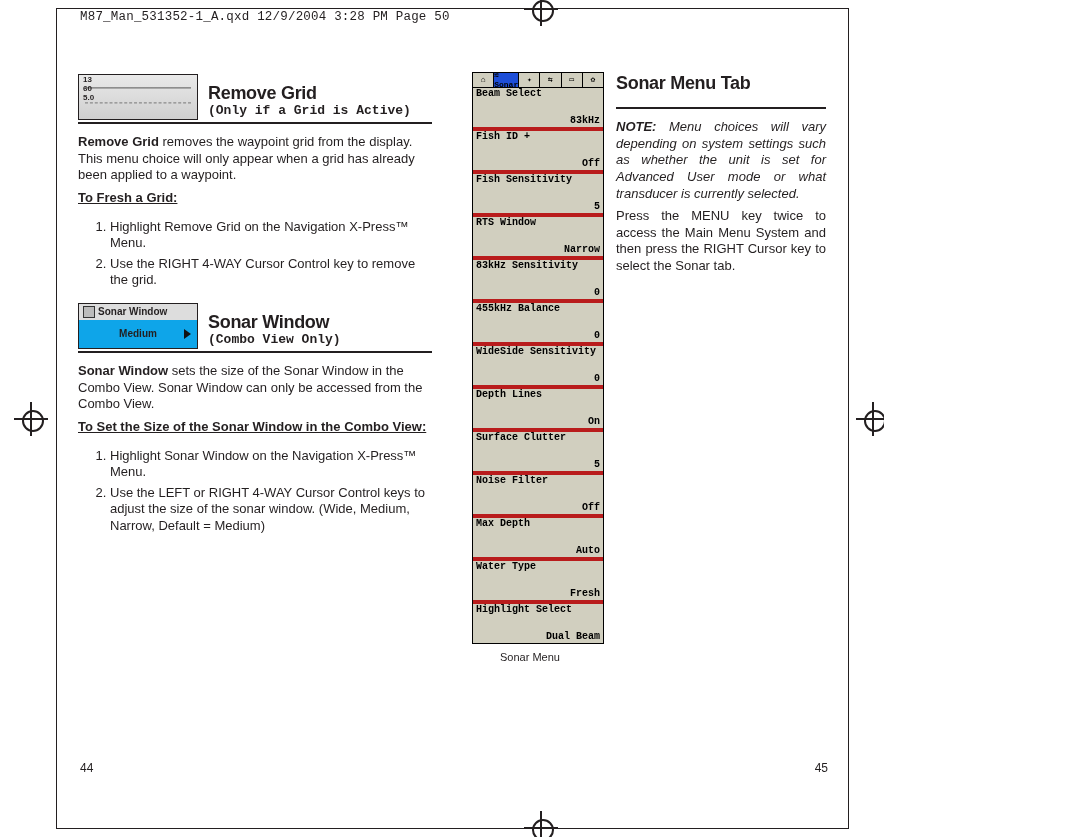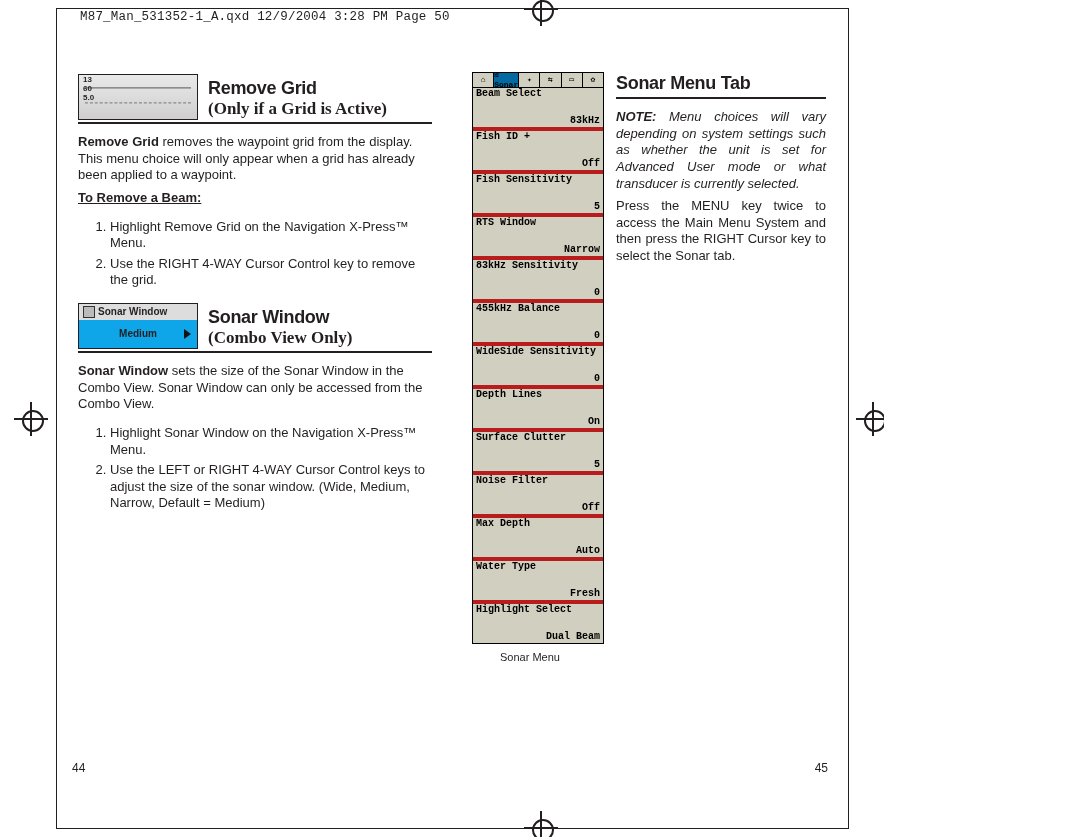--- a/index.html
+++ b/index.html
@@ -13,21 +13,21 @@
   .reg .v{position:absolute;top:0;bottom:0;left:50%;width:2px;background:#231f20;transform:translateX(-1px)}
   .reg-top{left:524px;top:-8px}
   .reg-bot{left:524px;bottom:-8px}
   .reg-left{left:14px;top:402px}
   .reg-right{right:-6px;top:402px}
   .fileinfo{position:absolute;left:80px;top:10px;font-family:"Courier New",monospace;font-size:12.5px;letter-spacing:.2px}
   .spread{position:absolute;left:78px;right:58px;top:72px;bottom:60px;display:flex;gap:40px}
   .col{flex:1;min-width:0;font-size:13px;line-height:1.28}
   .section-hd{display:flex;align-items:flex-end;gap:10px;border-bottom:2px solid #231f20;padding-bottom:2px;margin-top:2px}
   .section-hd .title{font-weight:800;font-size:18px;line-height:1.05;font-family:"Arial Black","Myriad Pro",sans-serif;letter-spacing:-.3px}
-  .section-hd .sub{font-weight:800;font-size:17px;font-family:Liberation Serif, serif}
+  .section-hd .sub{font-weight:800;font-size:13px;font-family:Liberation Mono, monospace}
   .section-hd .titles{display:flex;flex-direction:column}
   .thumb{width:118px;height:44px;flex:0 0 auto;border:1px solid #231f20;background:#dbdbdb;position:relative;overflow:hidden}
   .thumb-map{background:linear-gradient(#e9e9e9,#cfcfcf)}
   .thumb-map:before{content:"";position:absolute;left:6px;right:6px;top:50%;height:14px;border-top:1px solid #555;border-bottom:1px dashed #777;transform:translateY(-60%)}
   .thumb-map:after{content:"13\A 60\A 5.0";white-space:pre;position:absolute;left:4px;top:0;font:700 8px/9px Arial}
   .thumb-sw .bar{position:absolute;left:0;right:0;top:0;height:16px;background:#ddd;border-bottom:1px solid #333;font:700 10px/16px Arial;padding-left:4px;display:flex;align-items:center;gap:3px}
   .thumb-sw .bar:before{content:"";width:10px;height:10px;border:1px solid #333;background:#bbb}
   .thumb-sw .val{position:absolute;left:0;right:0;top:16px;bottom:0;background:#0ea5e9;display:flex;align-items:center;justify-content:center;font:700 10px/1 Arial}
   .thumb-sw .tri-l,.thumb-sw .tri-r{position:absolute;top:25px;width:0;height:0;border-top:5px solid transparent;border-bottom:5px solid transparent}
   .thumb-sw .tri-l{left:6px;border-right:7px solid #111}
@@ -38,28 +38,28 @@
   ol.steps{margin:12px 0 14px 0;padding-left:32px}
   ol.steps li{margin:4px 0}
   .note{font-style:italic}
   .note .lbl{font-style:italic;font-weight:700}
   .col2-wrap{display:flex;gap:12px;align-items:flex-start}
   
   .lcd{width:130px;border:1px solid #000;background:#d1cfbf;font-family:"Lucida Console","Courier New",monospace;font-weight:700;color:#000;font-size:10px}
   .lcd .tabs{display:flex;border-bottom:1px solid #000}
   .lcd .tabs .t{flex:1;border-right:1px solid #000;height:14px;display:flex;align-items:center;justify-content:center;font-size:8px;background:#d1cfbf}
   .lcd .tabs .t:last-child{border-right:none}
-  .lcd .tabs .t.sel{background:#0369a1;font-weight:700}
+  .lcd .tabs .t.sel{background:#1d4ed8;font-weight:700}
   .lcd .row{border-top:4px solid #b91c1c;padding:1px 3px 1px 3px;line-height:1.05}
   .lcd .row:first-of-type{border-top:none}
   .lcd .row .k{display:block;font-size:10px}
   .lcd .row .v{display:block;text-align:right;font-size:10px;margin-top:16px}
   .lcd-caption{font-size:11px;margin-top:6px;text-align:left;padding-left:28px}
   .pagenum{position:absolute;bottom:62px;font-size:12px}
-  .pn-left{left:72px}
+  .pn-left{left:80px}
   .pn-right{right:56px}
 </style>
 </head>
 <body>
 
 <div class="page">
   <div class="crop-frame"></div>
   <div class="reg reg-top">
       <div class="h"></div>
       <div class="v"></div>
@@ -90,21 +90,21 @@
       <div class="section-hd">
         <div class="thumb thumb-map"></div>
         <div class="titles">
           <div class="title">Remove Grid</div>
           <div class="sub">(Only if a Grid is Active)</div>
         </div>
       </div>
       <p class="para">
         <span class="bold">Remove Grid</span><span> removes the waypoint grid from the display. This menu choice will only appear when a grid has already been applied to a waypoint.</span>
       </p>
-      <div class="bold u">To Remove a Beam:</div>
+      <div class="bold u">To Fresh a Grid:</div>
       <ol class="steps">
         <li>Highlight Remove Grid on the Navigation X-Press™ Menu.</li>
         <li>Use the RIGHT 4-WAY Cursor Control key to remove the grid.</li>
       </ol>
 
       <div class="section-hd">
         <div class="thumb thumb-sw">
           <div class="bar">
               <span>Sonar Window</span>
             </div>
@@ -113,20 +113,21 @@
           <div class="tri-r"></div>
         </div>
         <div class="titles">
           <div class="title">Sonar Window</div>
           <div class="sub">(Combo View Only)</div>
         </div>
       </div>
       <p class="para">
         <span class="bold">Sonar Window</span><span> sets the size of the Sonar Window in the Combo View. Sonar Window can only be accessed from the Combo View.</span>
       </p>
+      <div class="bold u">To Set the Size of the Sonar Window in the Combo View:</div>
       <ol class="steps">
         <li>Highlight Sonar Window on the Navigation X-Press™ Menu.</li>
         <li>Use the LEFT or RIGHT 4-WAY Cursor Control keys to adjust the size of the sonar window. (Wide, Medium, Narrow, Default = Medium)</li>
       </ol>
     </div>
 
     <div class="col">
       <div class="col2-wrap">
         <div>
           <div class="lcd">
@@ -189,21 +190,21 @@
                 </div>
                 <div class="row">
                   <span class="k">Highlight Select</span>
                   <span class="v">Dual Beam</span>
                 </div>
               </div>
           </div>
           <div class="lcd-caption">Sonar Menu</div>
         </div>
         <div style="flex:1">
-          <div style="border-bottom:2px solid #231f20;padding-bottom:2px;margin-bottom:8px">
+          <div style="border-bottom:2px solid #231f20;padding-bottom:12px;margin-bottom:8px">
             <div class="title" style="font-weight:800;font-size:18px;font-family:'Arial Black','Myriad Pro',sans-serif;letter-spacing:-.3px">Sonar Menu Tab</div>
           </div>
           <p class="para note" style="text-align:justify">
             <span class="lbl">NOTE:</span><span> Menu choices will vary depending on system settings such as whether the unit is set for Advanced User mode or what transducer is currently selected.</span>
           </p>
           <p class="para" style="margin-top:0;text-align:justify">Press the MENU key twice to access the Main Menu System and then press the RIGHT Cursor key to select the Sonar tab.</p>
         </div>
       </div>
     </div>
   </div>

